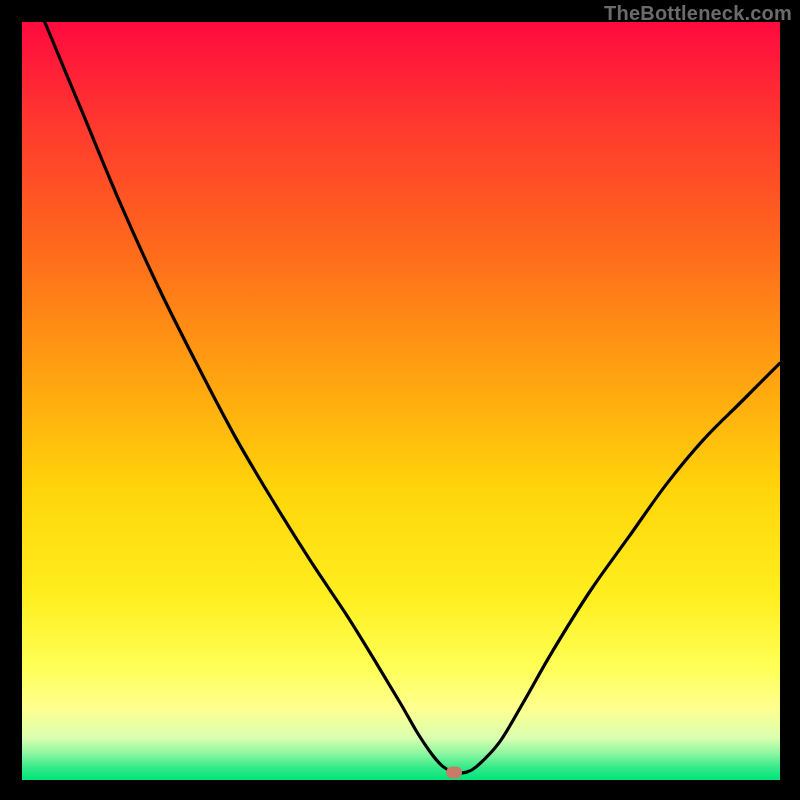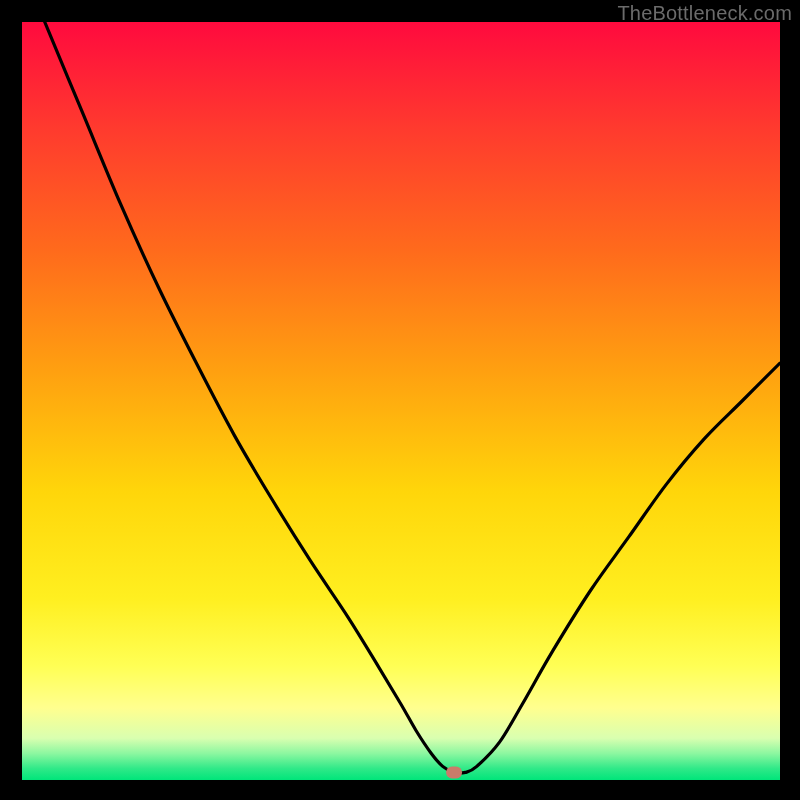--- a/index.html
+++ b/index.html
@@ -26,21 +26,21 @@
   }
   .plot-area svg {
     display: block;
   }
   .attribution {
     position: absolute;
     top: 2px;
     right: 8px;
     color: #6b6b6b;
     font-size: 20px;
-    font-weight: 400;
+    font-weight: 700;
     letter-spacing: 0.2px;
     font-family: Arial, Helvetica, sans-serif;
   }
 </style>
 </head>
 <body>
 
 <div class="frame">
 
   <div class="attribution">TheBottleneck.com</div>

